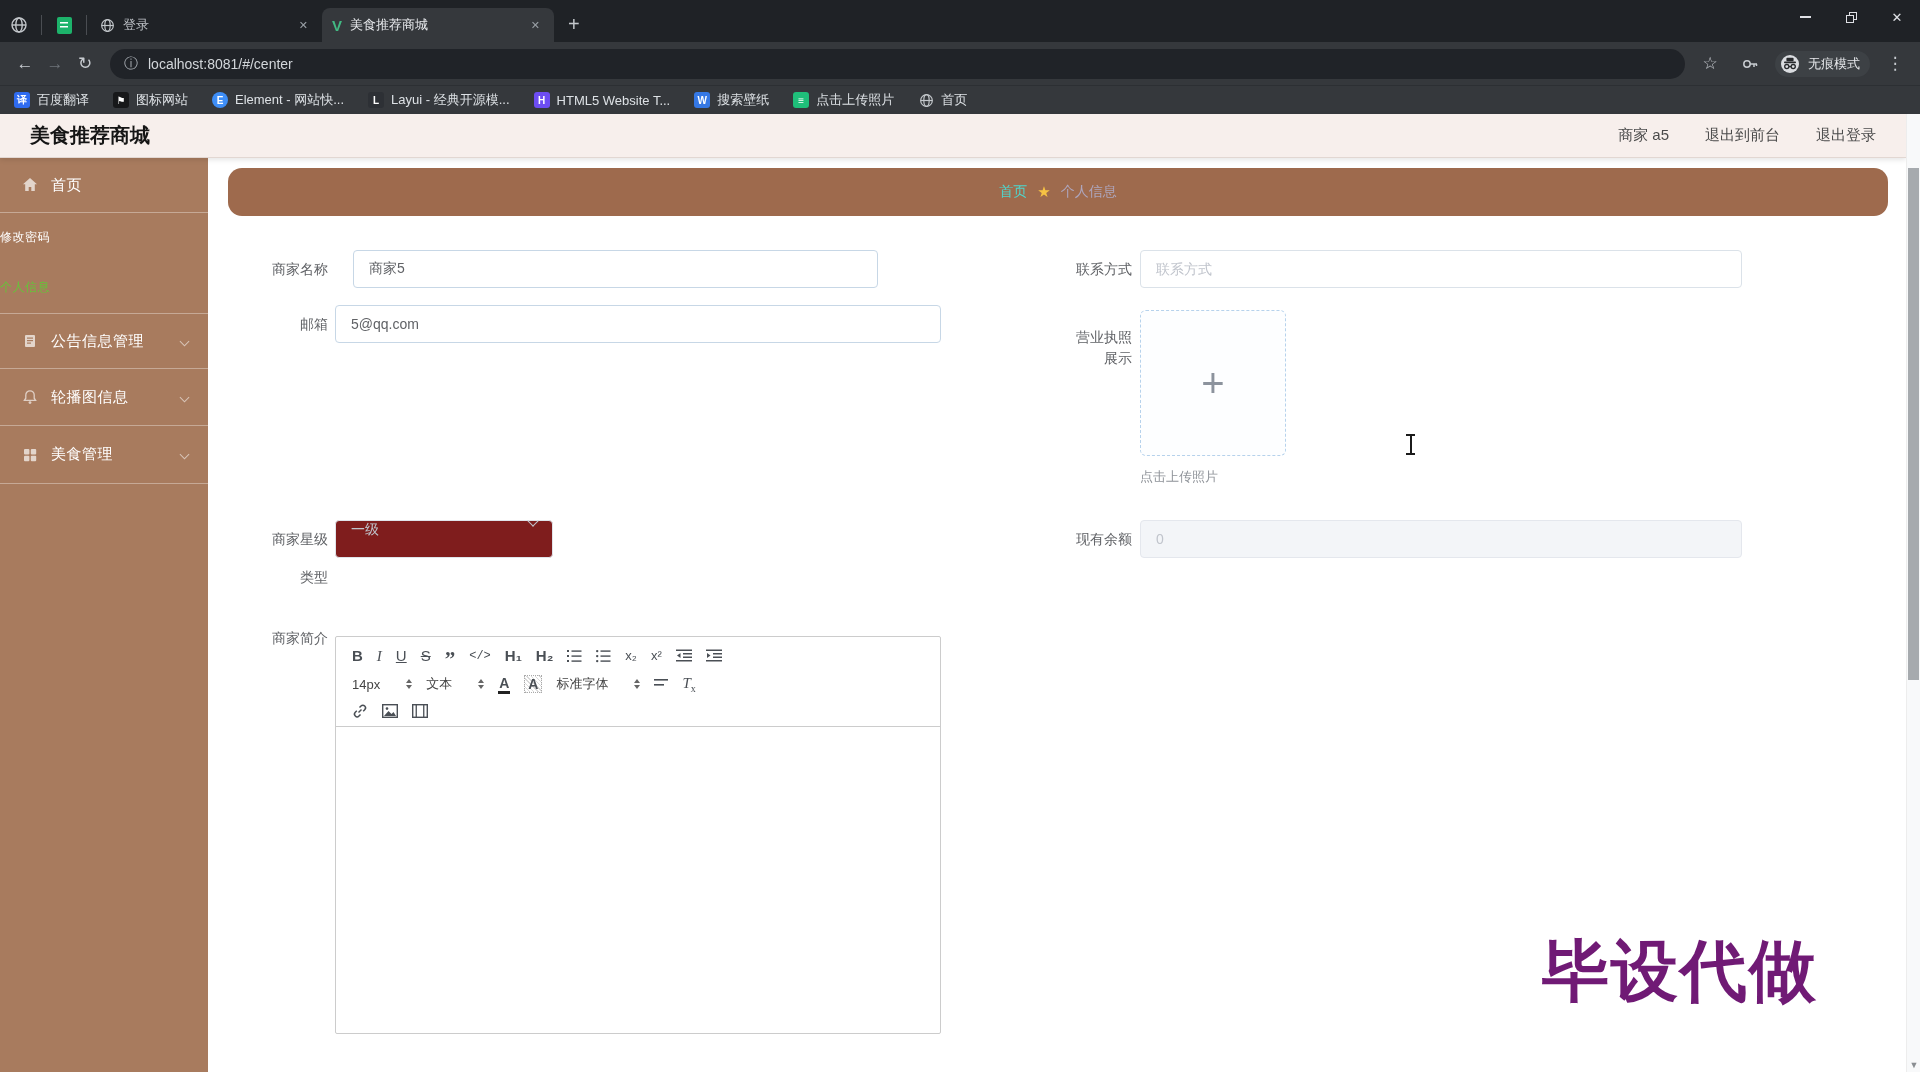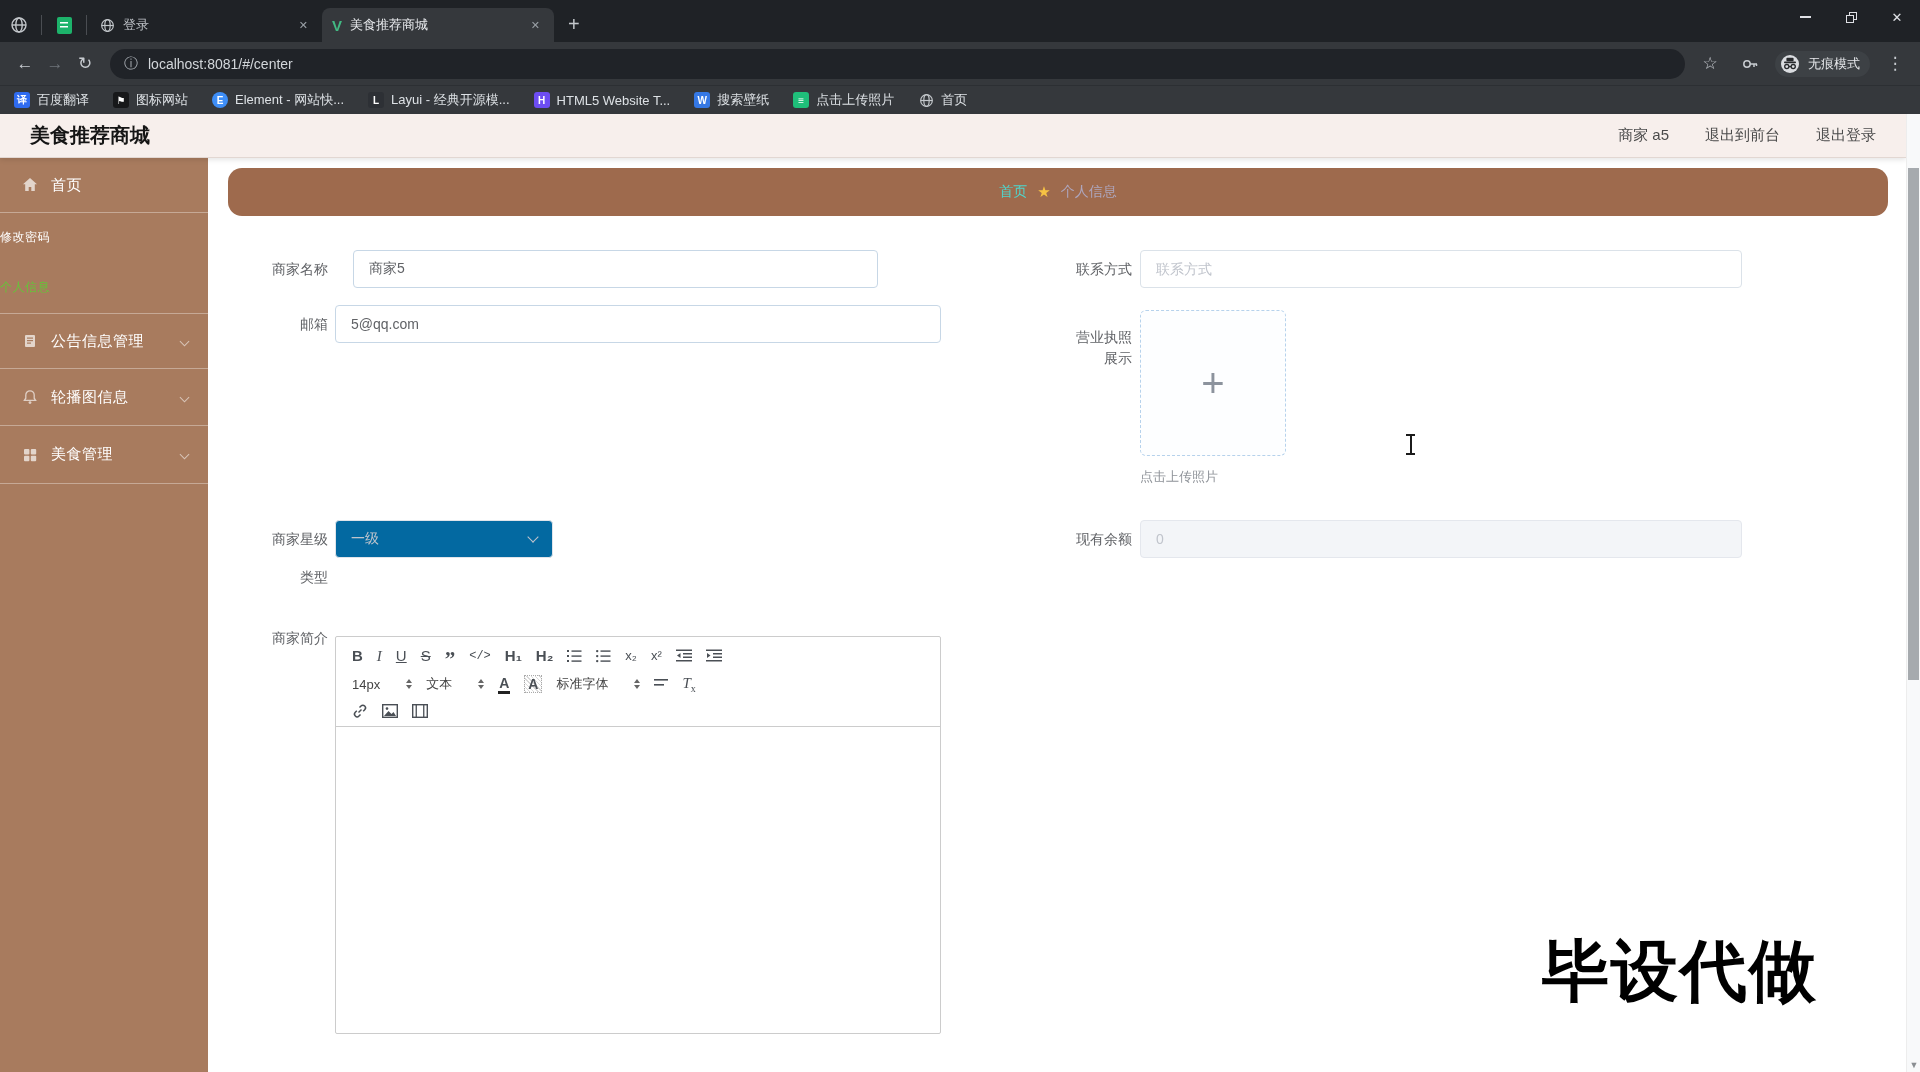--- a/index.html
+++ b/index.html
@@ -80,21 +80,21 @@
   .bc-home { color:#4fd6cd; }
   .bc-star { color:#f6c243; font-size:15px; }
   .bc-cur { color:#aea6bd; }
 
   .f-label { position:absolute; color:#606266; font-size:14px; text-align:right; }
   .inp { position:absolute; height:38px; border:1px solid #c7d7e6; border-radius:4px; background:#fff; font-size:14px; color:#606266; padding:0 15px; font-family:inherit; outline:none; }
   .inp::placeholder { color:#c0c4cc; }
   .inp.soft { border-color:#dbe2e9; }
   .inp.disabled { background:#f3f5f8; border-color:#e4e7ed; color:#c0c4cc; }
 
-  .sel { position:absolute; left:127px; top:362px; width:218px; height:38px; background:#0369a1; border:1px solid #e0e4ea; border-radius:4px; display:flex; align-items:center; padding:0 15px; font-size:14px; color:#bfc4cc; }
+  .sel { position:absolute; left:127px; top:362px; width:218px; height:38px; background:#7f1d1d; border:1px solid #e0e4ea; border-radius:4px; display:flex; align-items:flex-start; padding:0 15px; font-size:14px; color:#bfc4cc; }
   .sel-chev { width:8px; height:8px; border-right:1.5px solid #c0c4cc; border-bottom:1.5px solid #c0c4cc; transform:rotate(45deg); margin-left:auto; margin-top:-4px; }
 
   .upload { position:absolute; left:932px; top:152px; width:146px; height:146px; border:1px dashed #b6d2ec; border-radius:6px; background:#fdfeff; display:flex; align-items:center; justify-content:center; }
   .upload-plus { font-size:40px; font-weight:200; color:#8c939d; line-height:1; }
   .upload-hint { position:absolute; left:932px; top:310px; font-size:13px; color:#8f9399; }
 
   
   .editor { position:absolute; left:127px; top:478px; width:606px; height:398px; border:1px solid #ccc; border-radius:2px; display:flex; flex-direction:column; background:#fff; }
   .ed-toolbar { border-bottom:1px solid #ccc; padding:9px 16px 7px; }
   .ed-row { display:flex; align-items:center; gap:14px; color:#4a4f55; }
@@ -116,21 +116,21 @@
   .color-a { font-size:14px; font-weight:600; border-bottom:3px solid #222; padding:0 1px; }
   .bg-a { font-size:14px; font-weight:600; padding:0 3px; border:1px dotted #aaa;
       background:repeating-linear-gradient(45deg,#d9d9d9 0 1px,transparent 1px 3px); }
   .tb-svg { display:flex; align-items:center; }
   .tb-svg svg { display:block; }
   .clear-fmt { font-size:15px; font-style:italic; font-family:"Liberation Serif", serif; }
   .clear-fmt sub { font-size:10px; font-style:normal; }
   .ed-content { flex:1; }
 
   
-  .watermark { position:absolute; left:1542px; top:926px; font-size:67px; font-weight:900; color:#000000; letter-spacing:2px; z-index:8; font-family:Liberation Mono, monospace;
+  .watermark { position:absolute; left:1542px; top:926px; font-size:67px; font-weight:900; color:#701a75; letter-spacing:2px; z-index:8; font-family:Liberation Mono, monospace;
       text-shadow:-2px -2px 0 #fff, 2px -2px 0 #fff, -2px 2px 0 #fff, 2px 2px 0 #fff, 0 -3px 0 #fff, 0 3px 0 #fff, -3px 0 0 #fff, 3px 0 0 #fff; }
   .scrollbar { position:absolute; top:114px; right:0; bottom:0; width:14px; background:#f8f9fa; border-left:1px solid #ededed; z-index:6; }
   .sb-thumb { position:absolute; top:54px; left:1px; width:11px; height:512px; background:#a6aaae; }
   .sb-arrow { position:absolute; bottom:2px; left:0; width:14px; text-align:center; font-size:9px; color:#8a8e92; }
   .text-cursor { position:absolute; left:1198px; top:276px; width:9px; height:21px; z-index:5;
       background:
         linear-gradient(#1b1b1b,#1b1b1b) top center/9px 2px no-repeat,
         linear-gradient(#1b1b1b,#1b1b1b) bottom center/9px 2px no-repeat,
         linear-gradient(#1b1b1b,#1b1b1b) center/2px 100% no-repeat; }
 </style>

